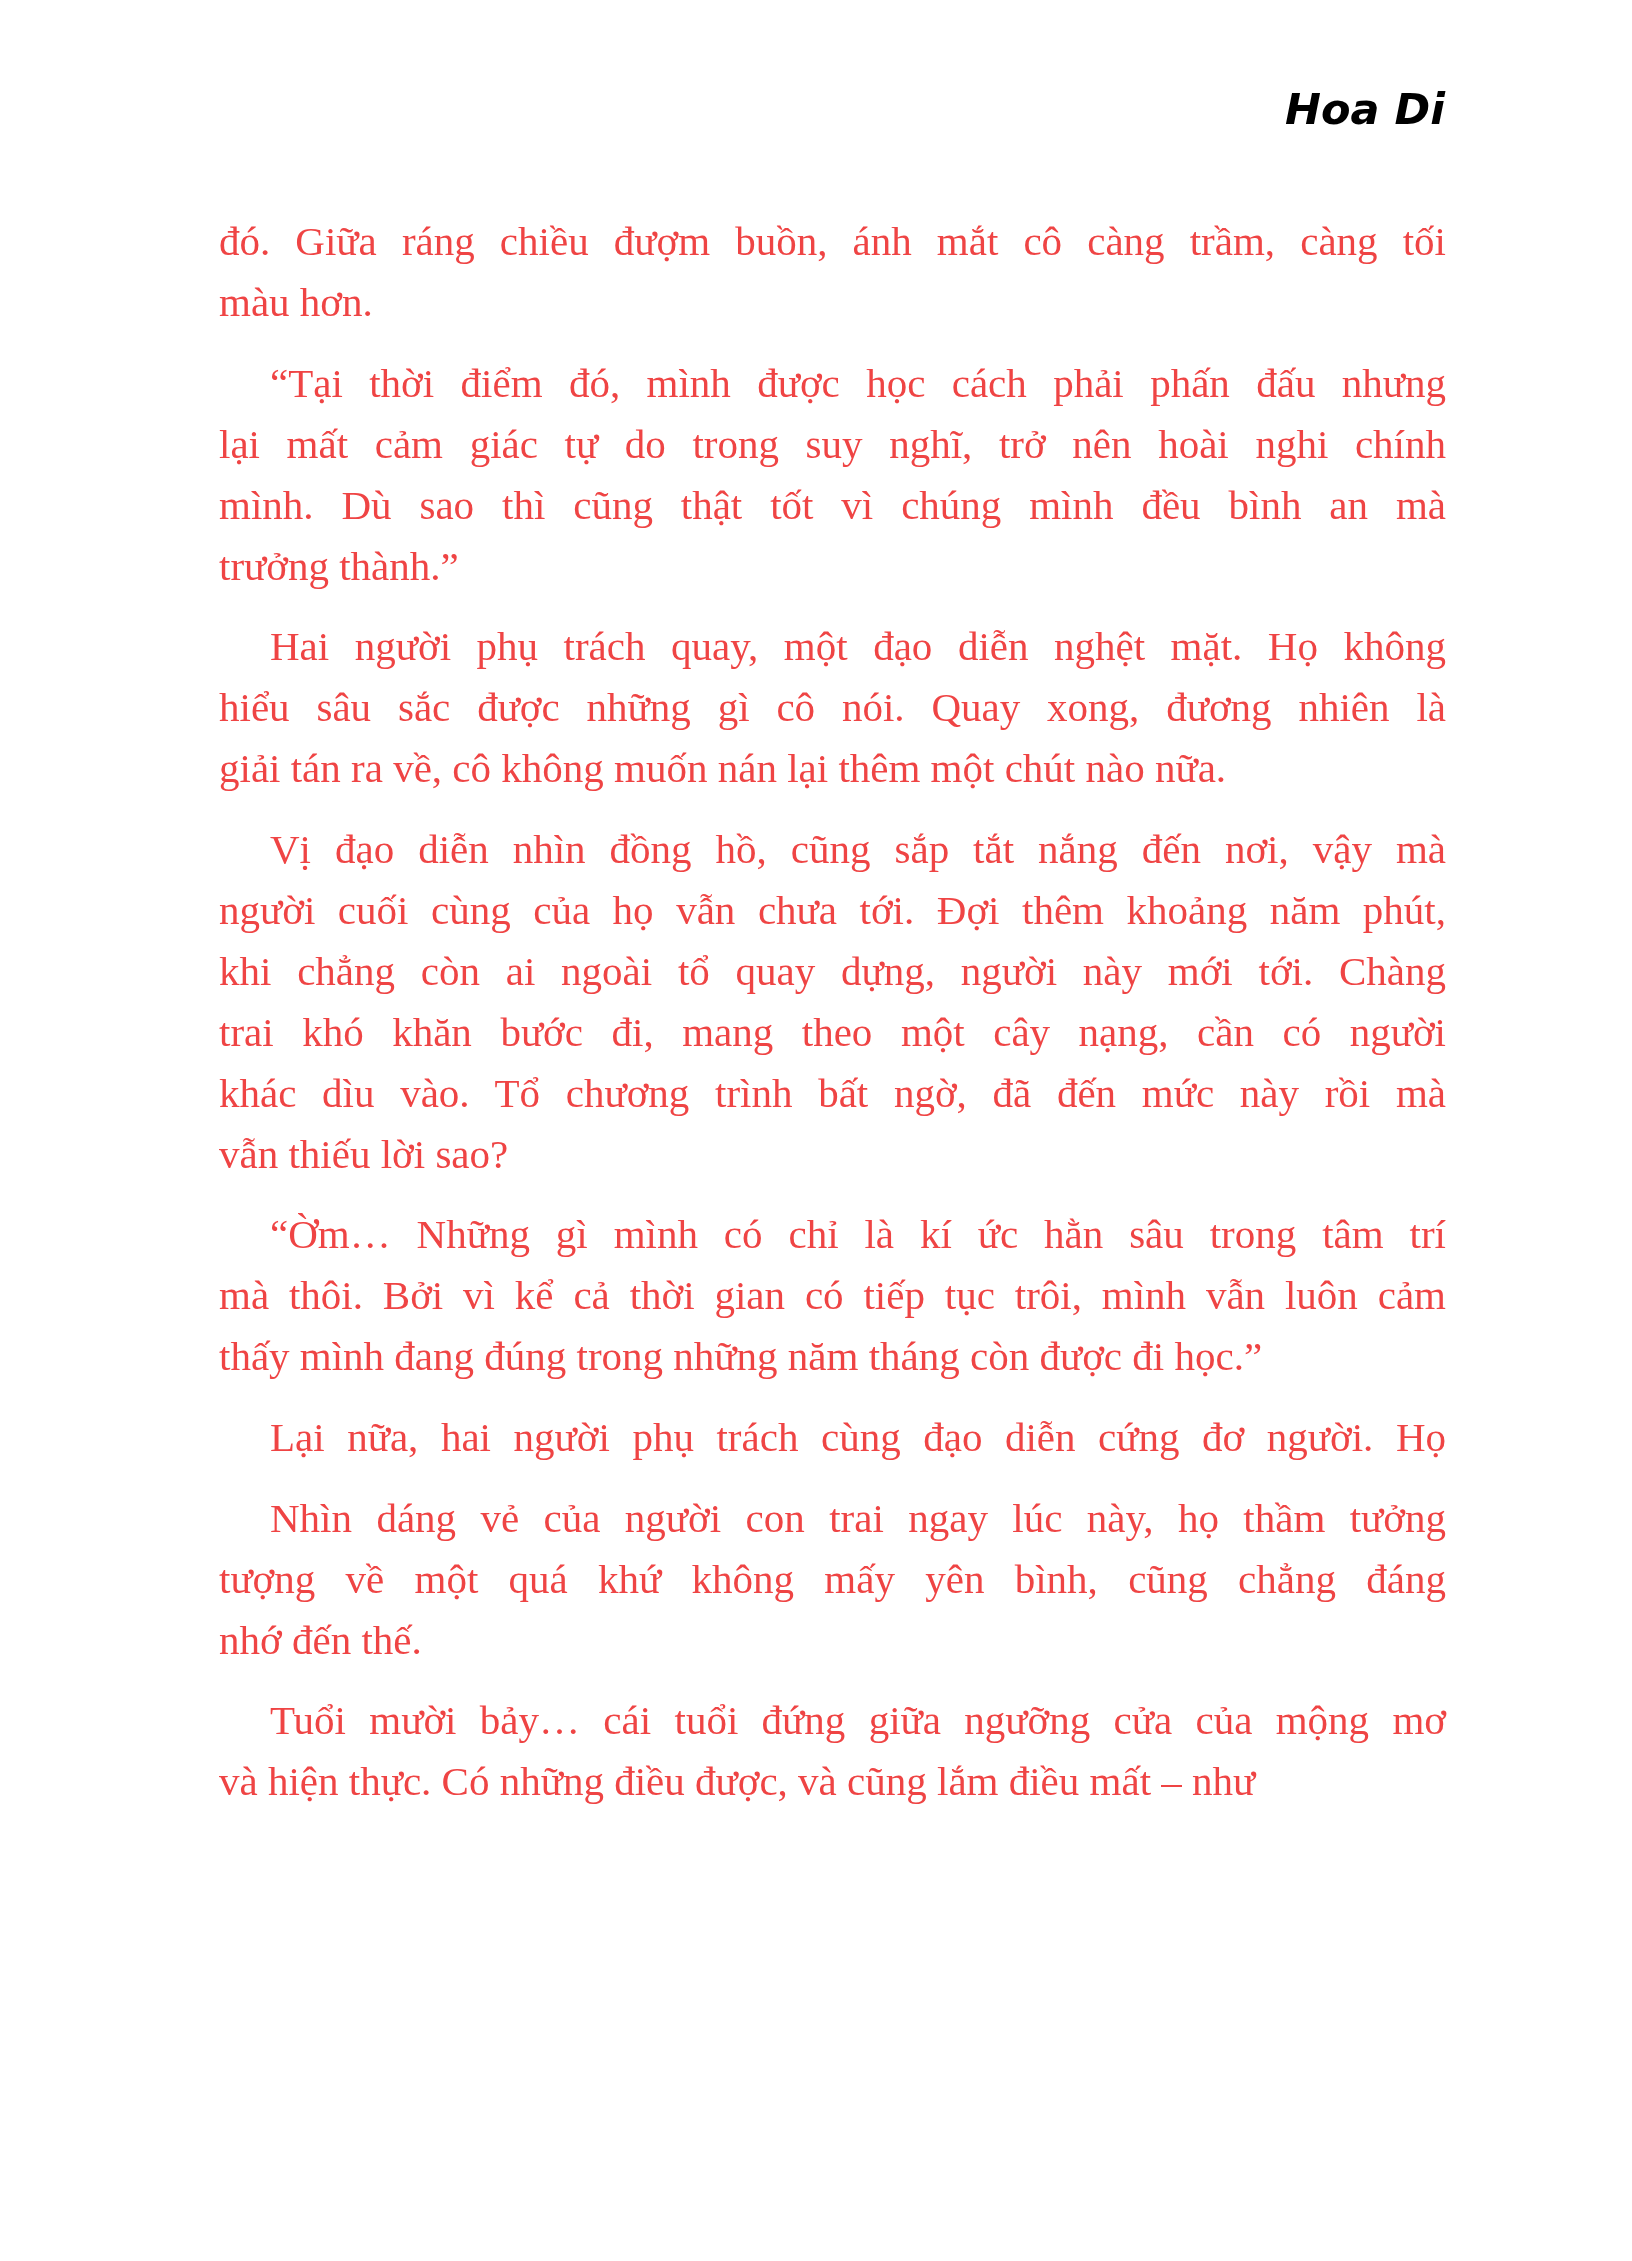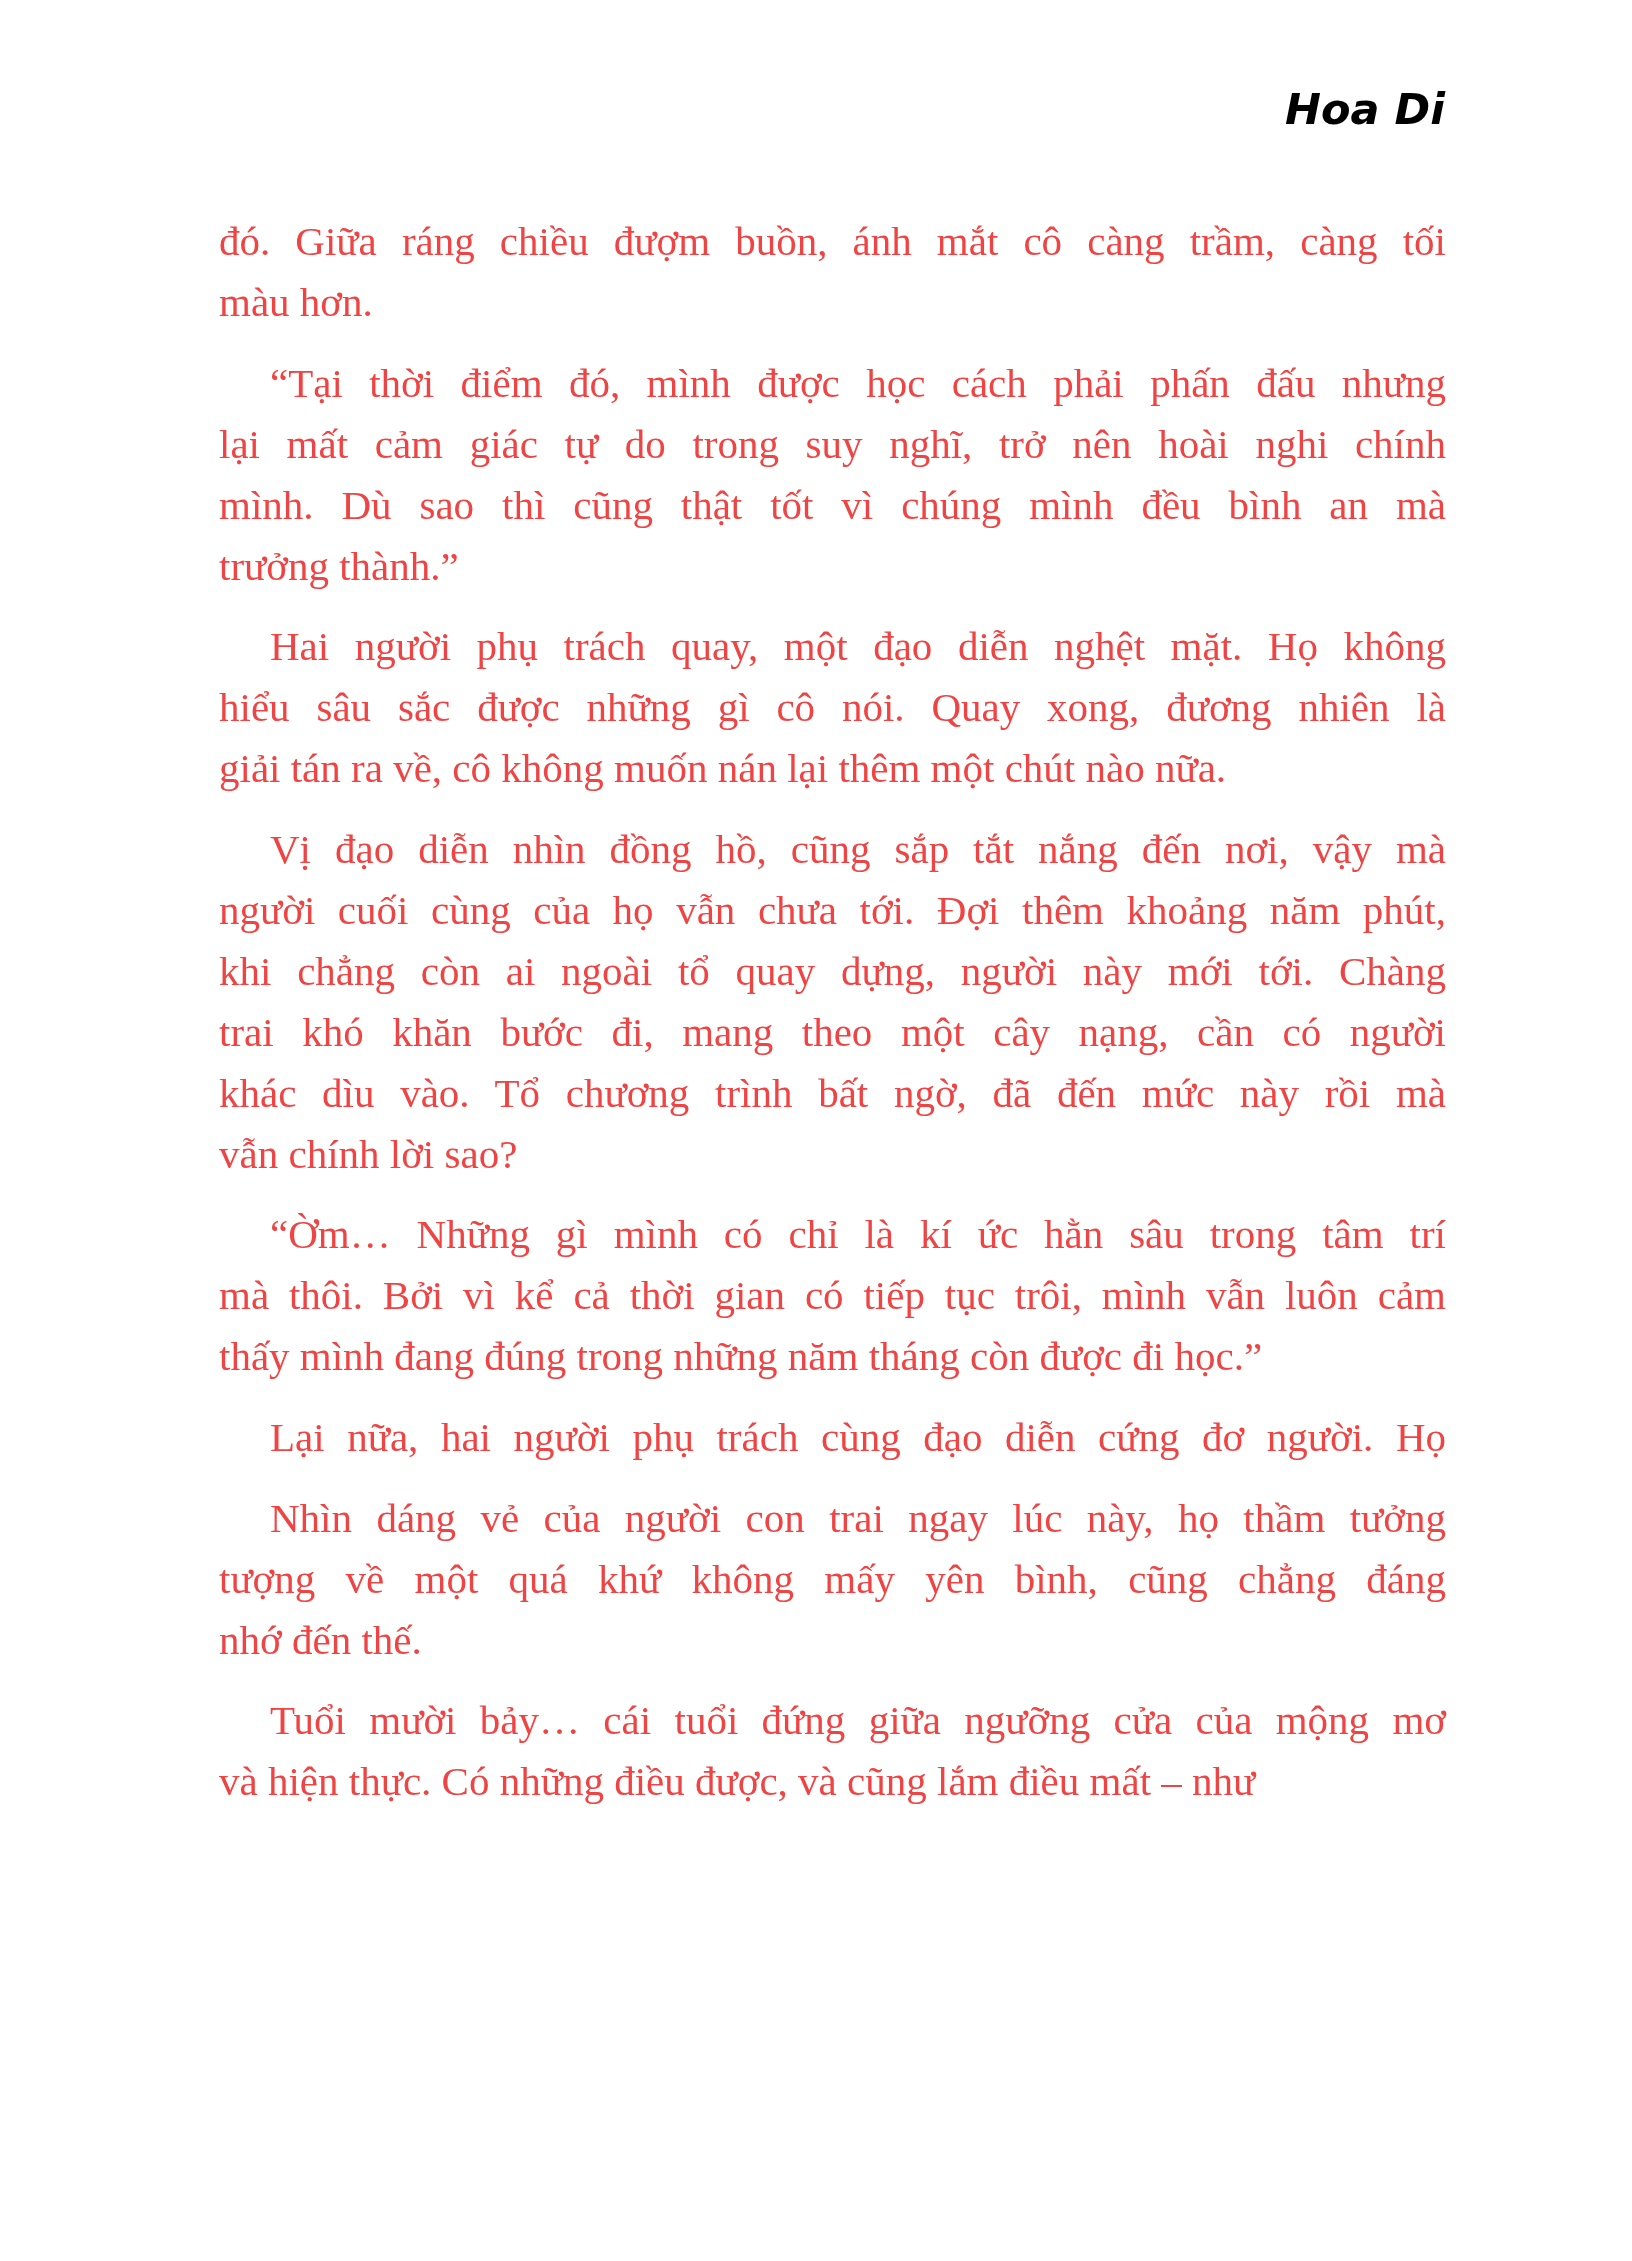--- a/index.html
+++ b/index.html
@@ -86,21 +86,21 @@
         <div class="text-line indented">Hai người phụ trách quay, một đạo diễn nghệt mặt. Họ không</div>
         <div class="text-line">hiểu sâu sắc được những gì cô nói. Quay xong, đương nhiên là</div>
         <div class="text-line para-end">giải tán ra về, cô không muốn nán lại thêm một chút nào nữa.</div>
       </div>
       <div class="paragraph">
         <div class="text-line indented">Vị đạo diễn nhìn đồng hồ, cũng sắp tắt nắng đến nơi, vậy mà</div>
         <div class="text-line">người cuối cùng của họ vẫn chưa tới. Đợi thêm khoảng năm phút,</div>
         <div class="text-line">khi chẳng còn ai ngoài tổ quay dựng, người này mới tới. Chàng</div>
         <div class="text-line">trai khó khăn bước đi, mang theo một cây nạng, cần có người</div>
         <div class="text-line">khác dìu vào. Tổ chương trình bất ngờ, đã đến mức này rồi mà</div>
-        <div class="text-line para-end">vẫn chính lời sao?</div>
+        <div class="text-line para-end">vẫn thiếu lời sao?</div>
       </div>
       <div class="paragraph">
         <div class="text-line indented">“Ờm… Những gì mình có chỉ là kí ức hằn sâu trong tâm trí</div>
         <div class="text-line">mà thôi. Bởi vì kể cả thời gian có tiếp tục trôi, mình vẫn luôn cảm</div>
         <div class="text-line para-end">thấy mình đang đúng trong những năm tháng còn được đi học.”</div>
       </div>
       <div class="paragraph">
         <div class="text-line indented">Lại nữa, hai người phụ trách cùng đạo diễn cứng đơ người. Họ</div>
       </div>
       <div class="paragraph">

